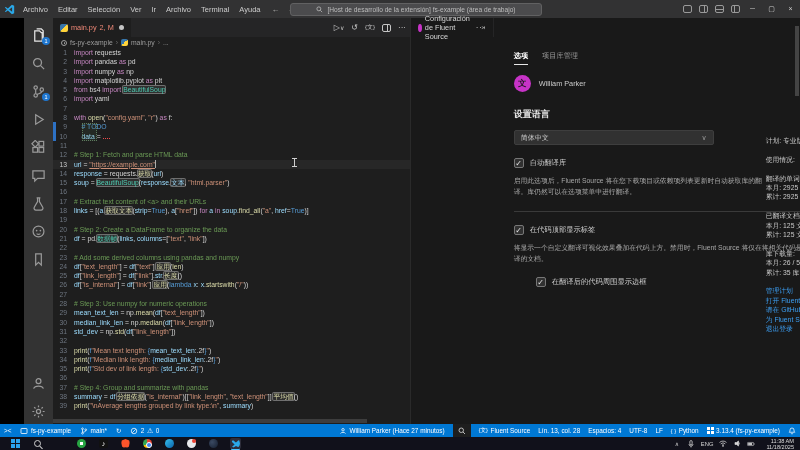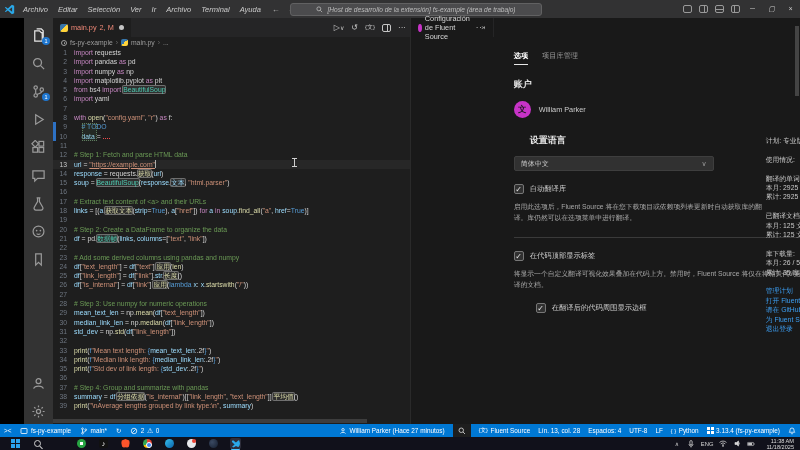--- a/index.html
+++ b/index.html
@@ -1,20 +1,20 @@
 <!DOCTYPE html>
 <html><head>
 <meta charset="utf-8">
 <style>
   *{box-sizing:border-box;margin:0;padding:0;font-family:"Liberation Sans",sans-serif;}
   html,body{width:800px;height:450px;overflow:hidden;background:#000;}
   #app{width:800px;height:450px;display:flex;flex-direction:column;position:relative;}
 
   
-  .titlebar{height:18px;background:#323233;display:flex;align-items:center;color:#cccccc;font-size:7.5px;flex:0 0 18px;position:relative;font-style:italic;}
+  .titlebar{height:18px;background:#323233;display:flex;align-items:center;color:#cccccc;font-size:7.5px;flex:0 0 18px;position:relative;}
   .vsc-logo{width:18px;display:flex;justify-content:center;}
   .menus{display:flex;}
   .menu{padding:0 5px;cursor:default;}
   .navarrows{margin-left:6px;display:flex;gap:8px;color:#bbb;font-size:8px;}
   .searchbox{position:absolute;left:290px;top:2.5px;width:252px;height:13px;background:#4b4b4d;border:1px solid #616162;border-radius:3px;display:flex;align-items:center;justify-content:center;gap:4px;color:#bdbdbd;font-size:6.6px;}
   .winlayout{position:absolute;right:60px;display:flex;gap:7px;}
   .chip{width:9px;height:8px;border:1px solid #9a9a9a;border-radius:2px;position:relative;}
   .chip.split::before{content:"";position:absolute;left:55%;top:0;bottom:0;border-left:1px solid #9a9a9a;}
   .chip.panelb::before{content:"";position:absolute;left:0;right:0;top:55%;border-top:1px solid #9a9a9a;}
   .chip.sideb::before{content:"";position:absolute;left:30%;top:0;bottom:0;border-left:1px solid #9a9a9a;}
@@ -327,26 +327,25 @@
           <span class="tabclose">×</span>
         </div>
         <span class="more-dots">···</span>
       </div>
       <div class="panelbody">
         <div class="pscroll"></div>
         <div class="ptabs" id="ptabs">
             <span class="ptab active">选项</span>
             <span class="ptab">项目库管理</span>
           </div>
-        <div class="ph2" style="margin-top:13px;">账户</div>
         <div class="acctrow">
           <span class="avatar">文</span>
           <span>William Parker</span>
         </div>
-        <div class="ph2" style="margin-top:16px;margin-left:16px;">设置语言</div>
+        <div class="ph2" style="margin-top:16px;">设置语言</div>
         <div class="selectbox">
           <span>简体中文</span>
           <span class="selarrow">∨</span>
         </div>
         <div class="cbrow">
           <span class="checkbox">✓</span>
           <span>自动翻译库</span>
         </div>
         <p class="pdesc">启用此选项后，Fluent Source 将在您下载项目或依赖项列表更新时自动获取库的翻译。库仍然可以在选项菜单中进行翻译。</p>
         <div class="statscol">

